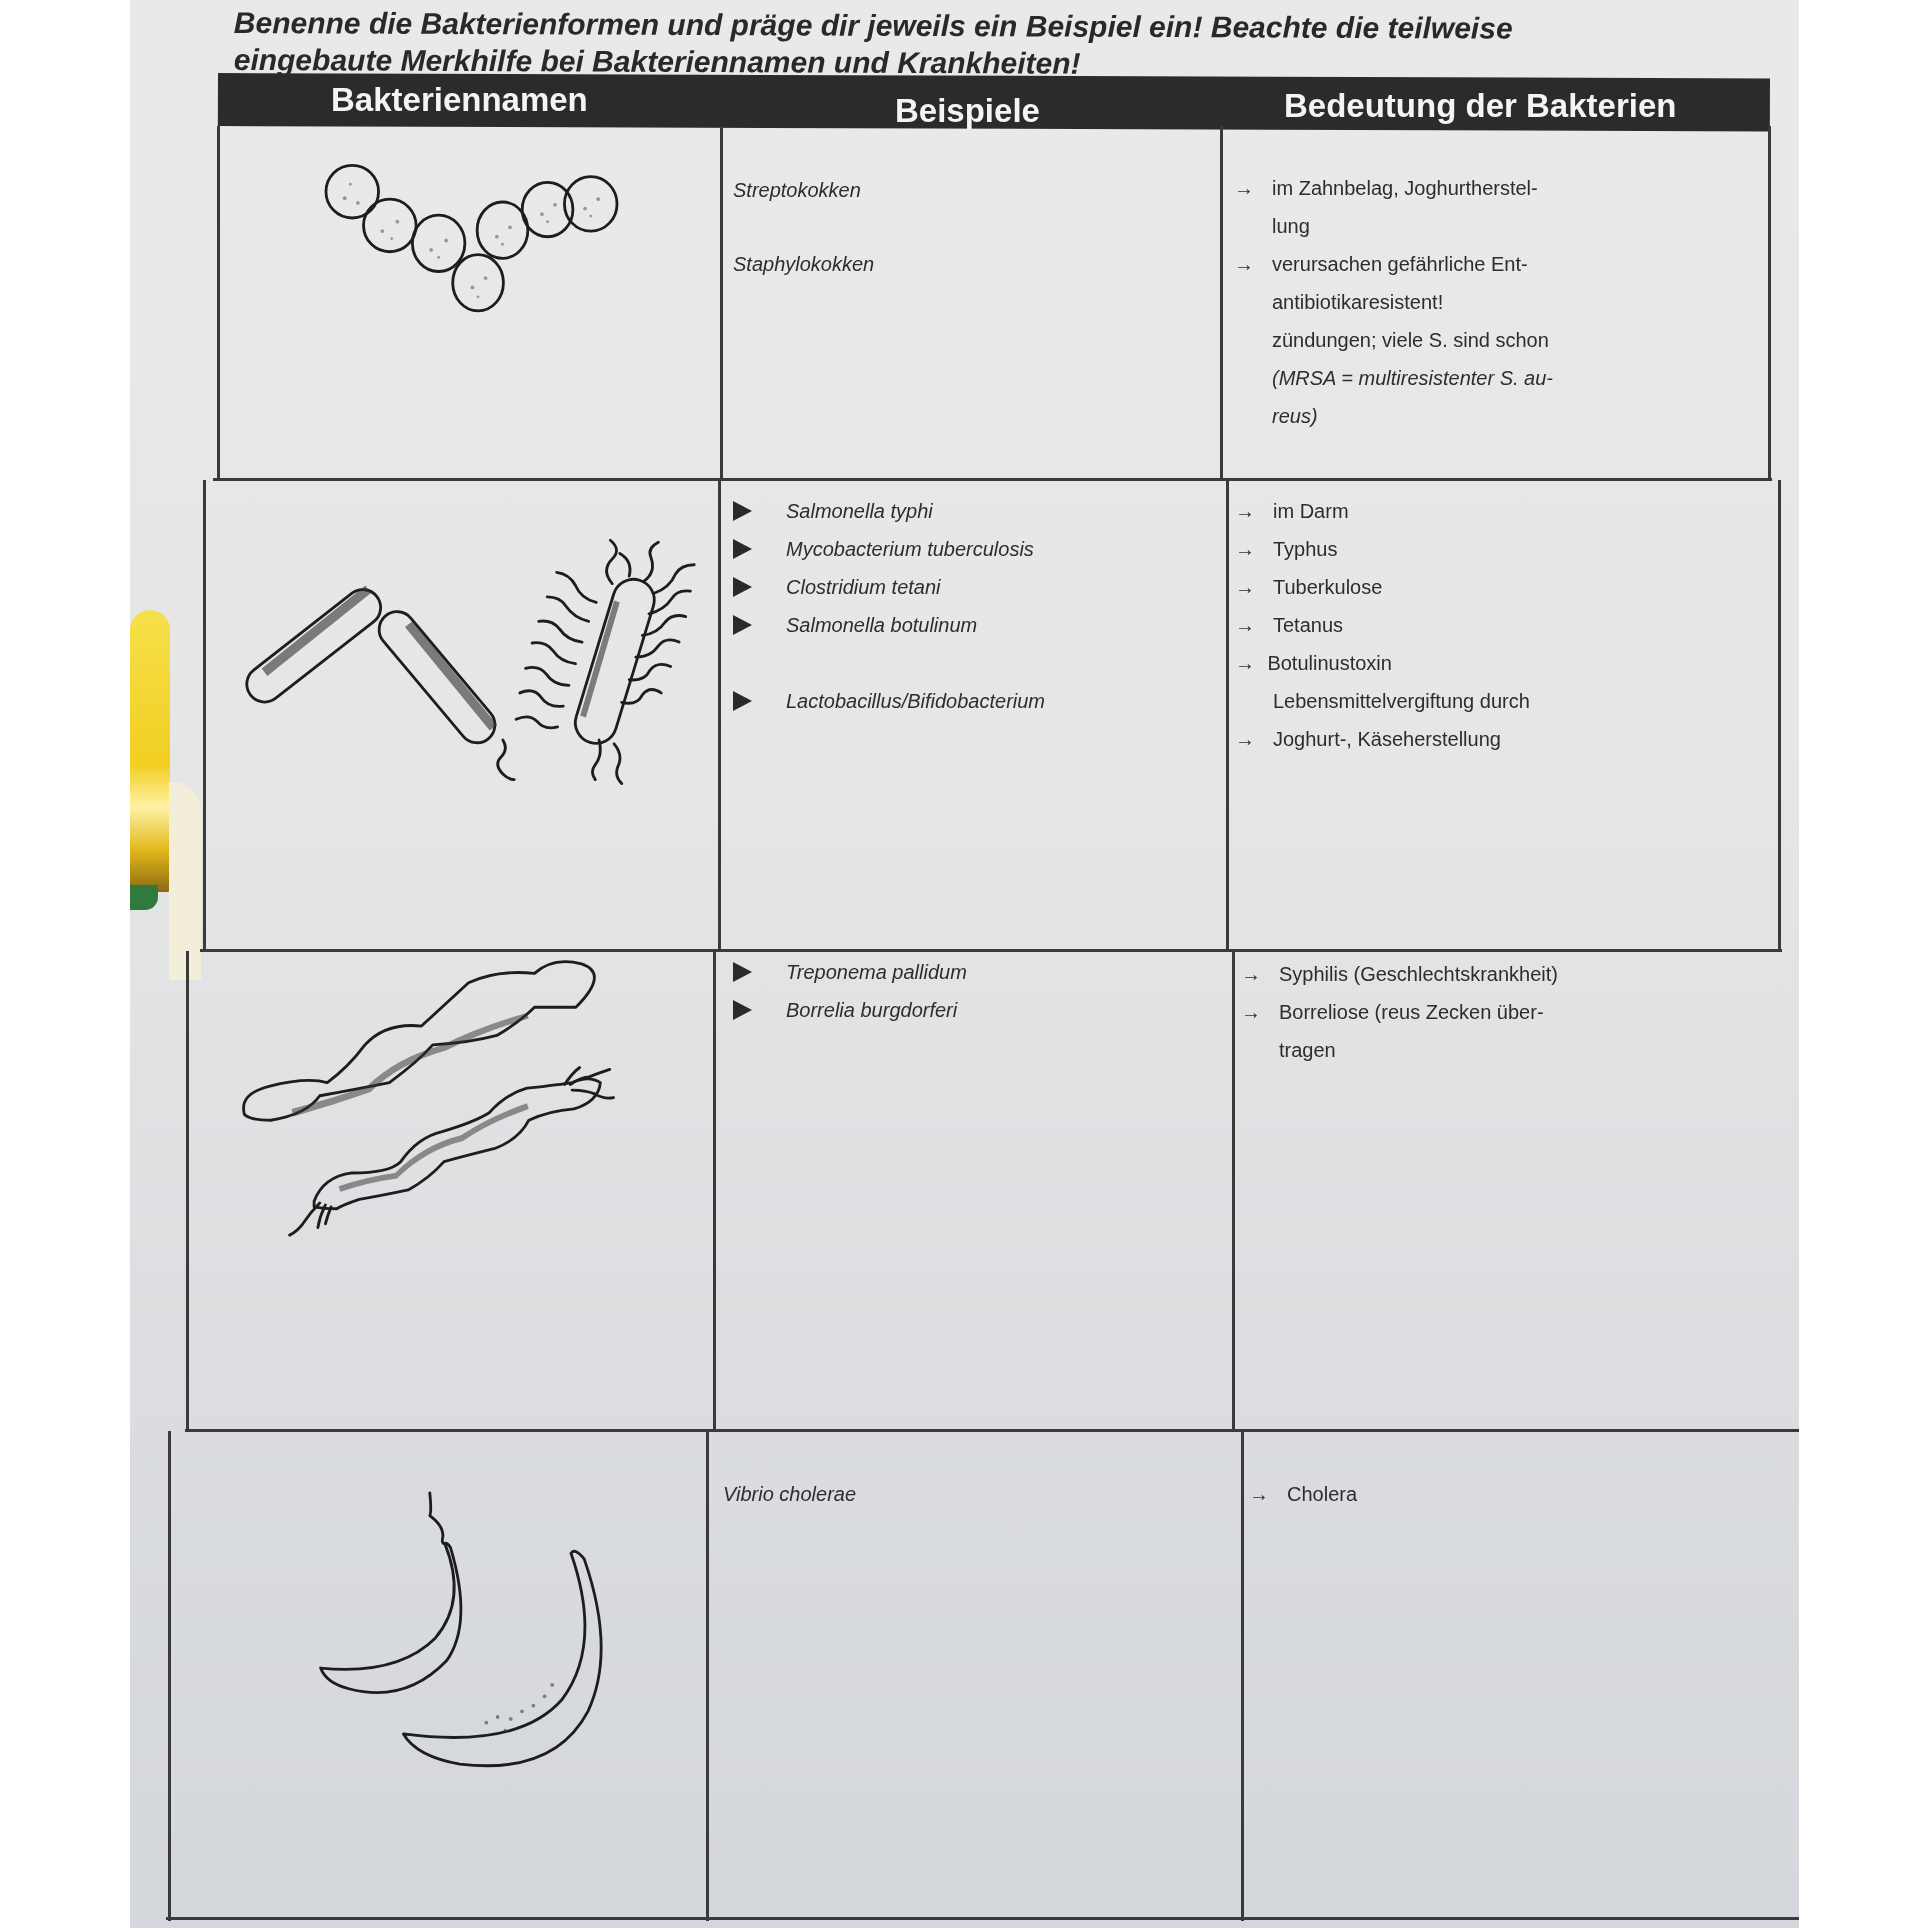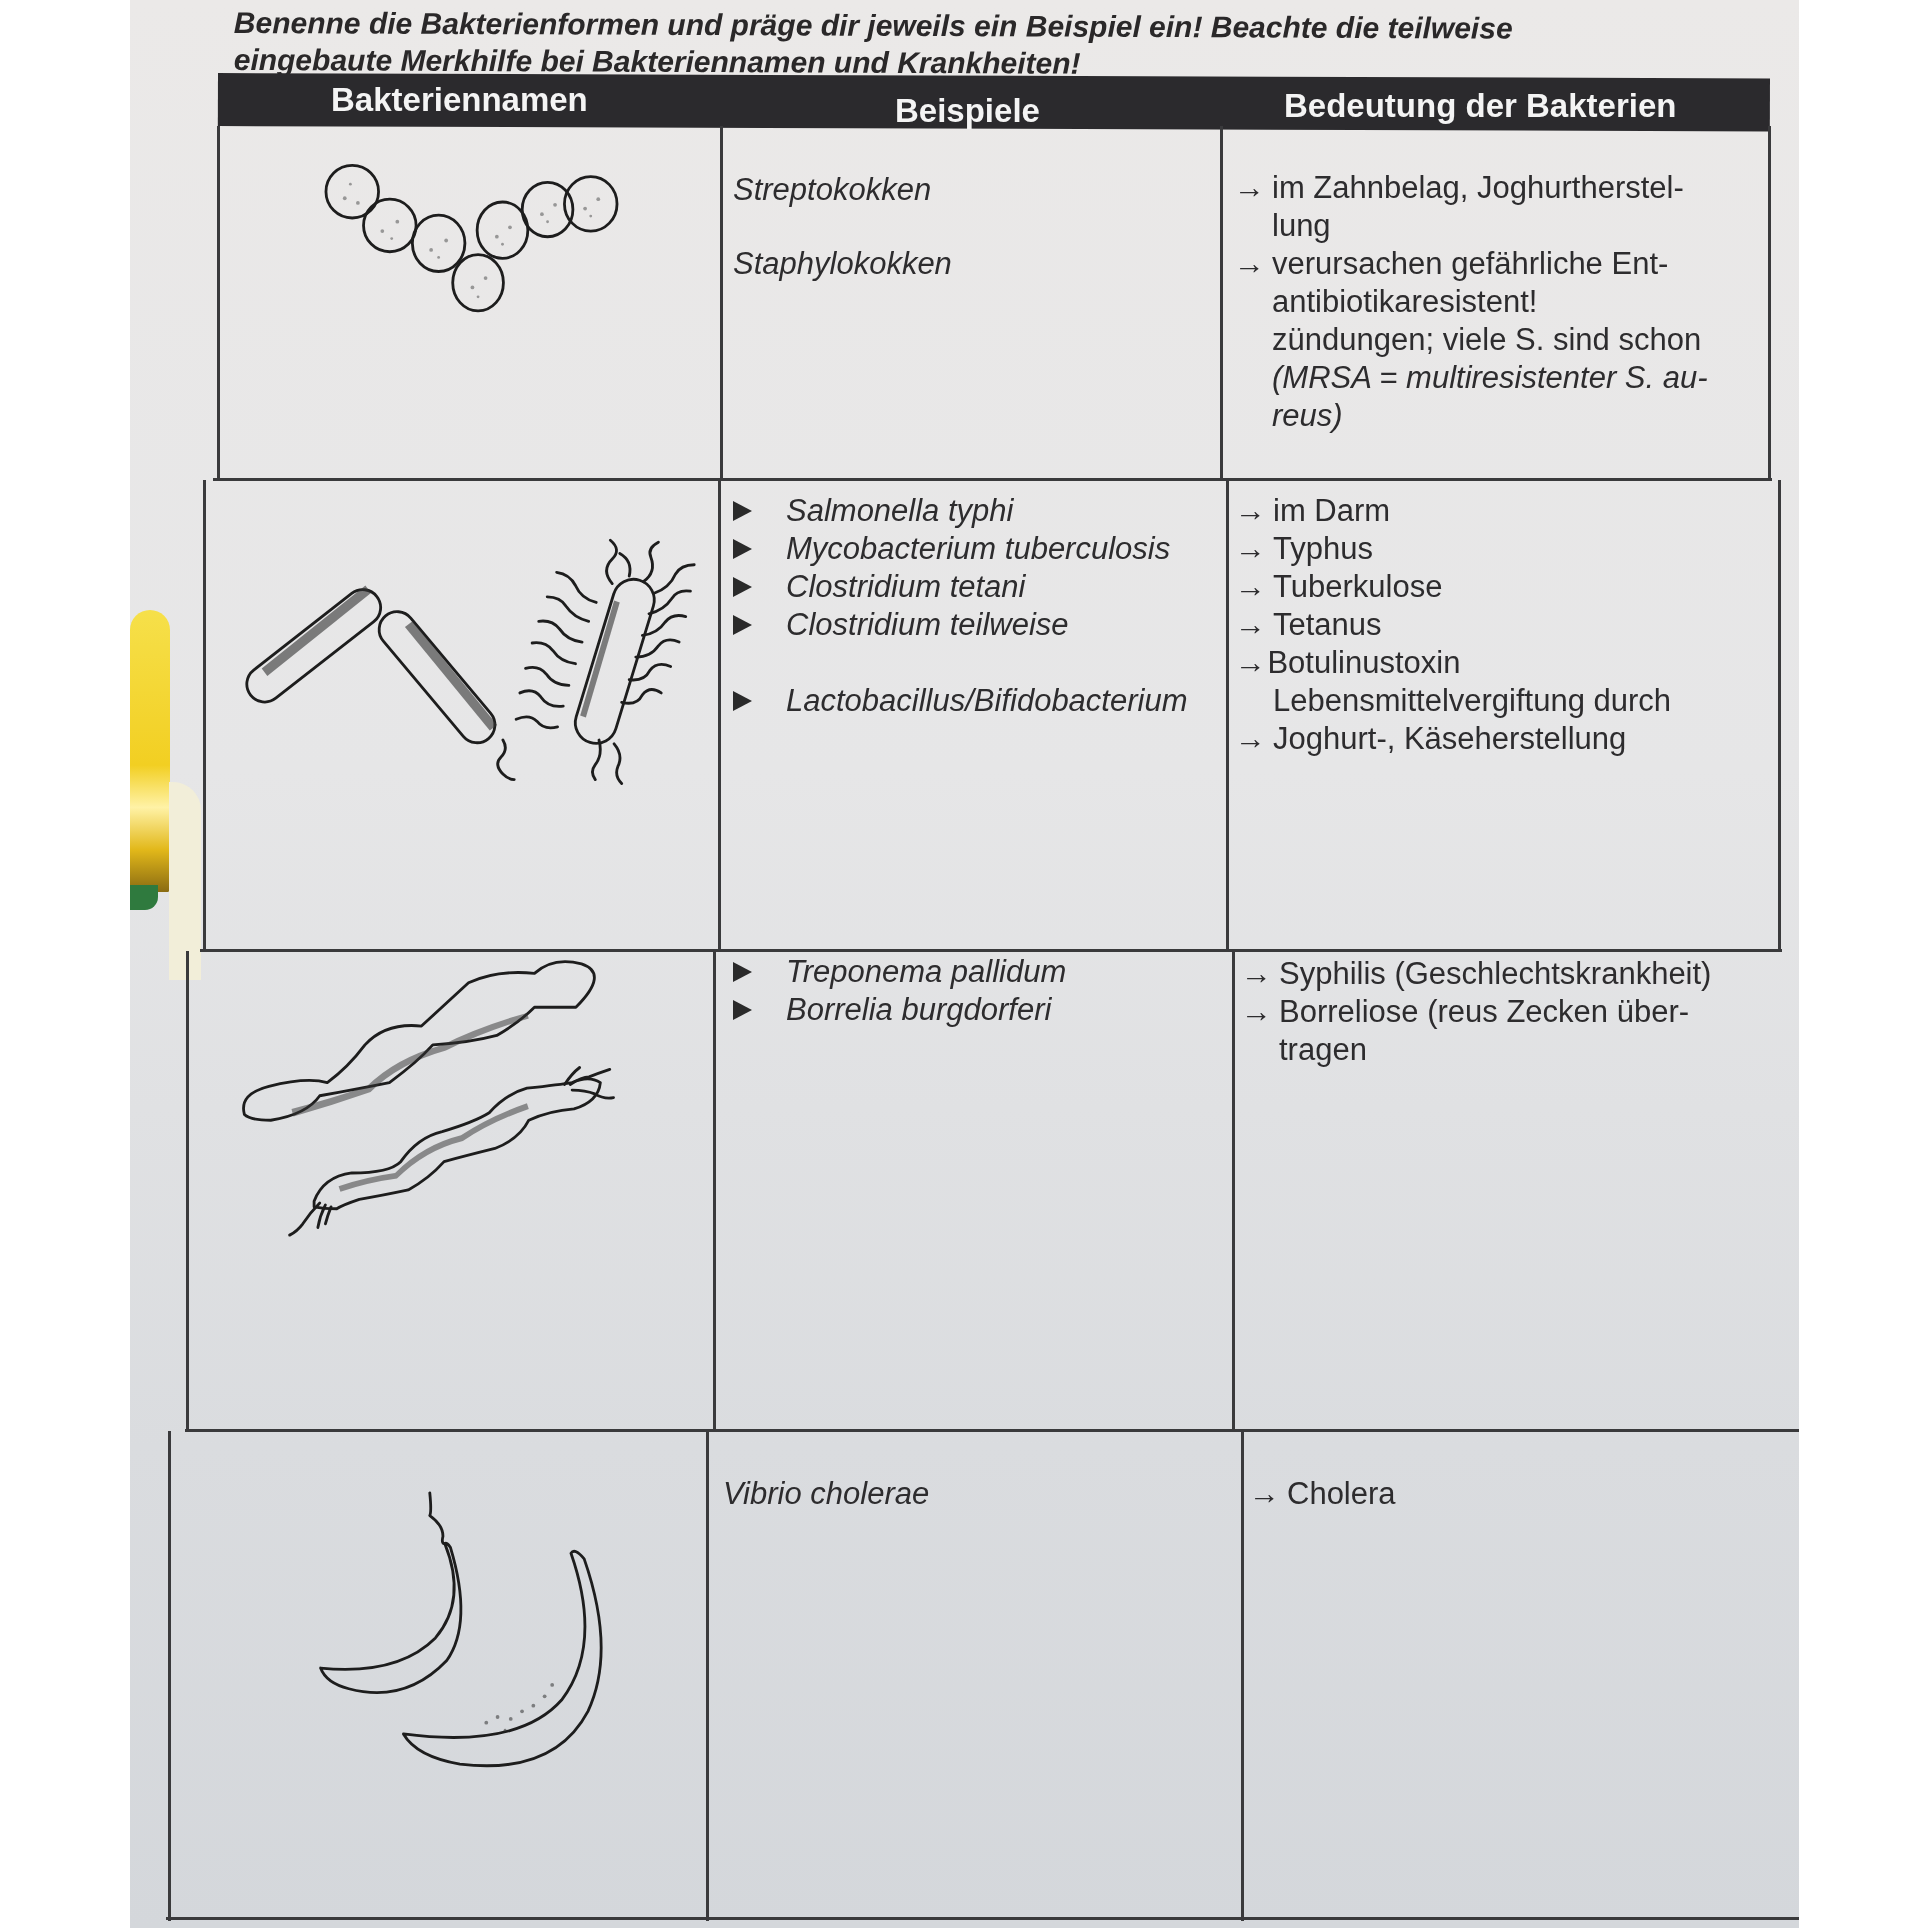--- a/index.html
+++ b/index.html
@@ -29,21 +29,21 @@
       position:absolute; left:218px; top:73px; width:1552px; height:53px;
       background:#2b2a2d; transform:rotate(0.2deg); transform-origin:left top;
     }
     .hdr {
       position:absolute; color:#f4f4f4; font-weight:bold; font-size:33px;
       font-family:"Liberation Sans", sans-serif;
     }
     .vline { position:absolute; width:2.8px; background:#3a3a3c; }
     .hline { position:absolute; height:2.8px; background:#3a3a3c; }
     .cell-text {
-      position:absolute; font-size:31px; line-height:38px; color:#2d2c2e;
+      position:absolute; font-size:20px; line-height:38px; color:#2d2c2e;
       font-family:"Liberation Sans", sans-serif;
     }
     .italic { font-style:italic; }
     .bullet-row { display:flex; align-items:center; height:38px; }
     .tri { width:0; height:0; border-top:10.4px solid transparent; border-bottom:10.4px solid transparent; border-left:19px solid #2a2a2a; margin-right:34px; }
     .arrow-row { display:flex; }
     .arrow { width:38px; flex:none; }
     svg.illus { position:absolute; overflow:visible; }
     .stroke { fill:none; stroke:#1d1d1d; stroke-width:3; stroke-linecap:round; stroke-linejoin:round; }
   </style>
@@ -188,21 +188,21 @@
   <div class="bullet-row">
       <span class="tri"></span>
       <span>Mycobacterium tuberculosis</span>
     </div>
   <div class="bullet-row">
       <span class="tri"></span>
       <span>Clostridium tetani</span>
     </div>
   <div class="bullet-row">
       <span class="tri"></span>
-      <span>Clostridium teilweise</span>
+      <span>Salmonella botulinum</span>
     </div>
   <div class="bullet-row" style="margin-top:38px">
       <span class="tri"></span>
       <span>Lactobacillus/Bifidobacterium</span>
     </div>
 </div>
 
 <div class="cell-text" style="left:1235px;top:492px;width:537px;">
   <div class="arrow-row">
       <span class="arrow">→</span>

